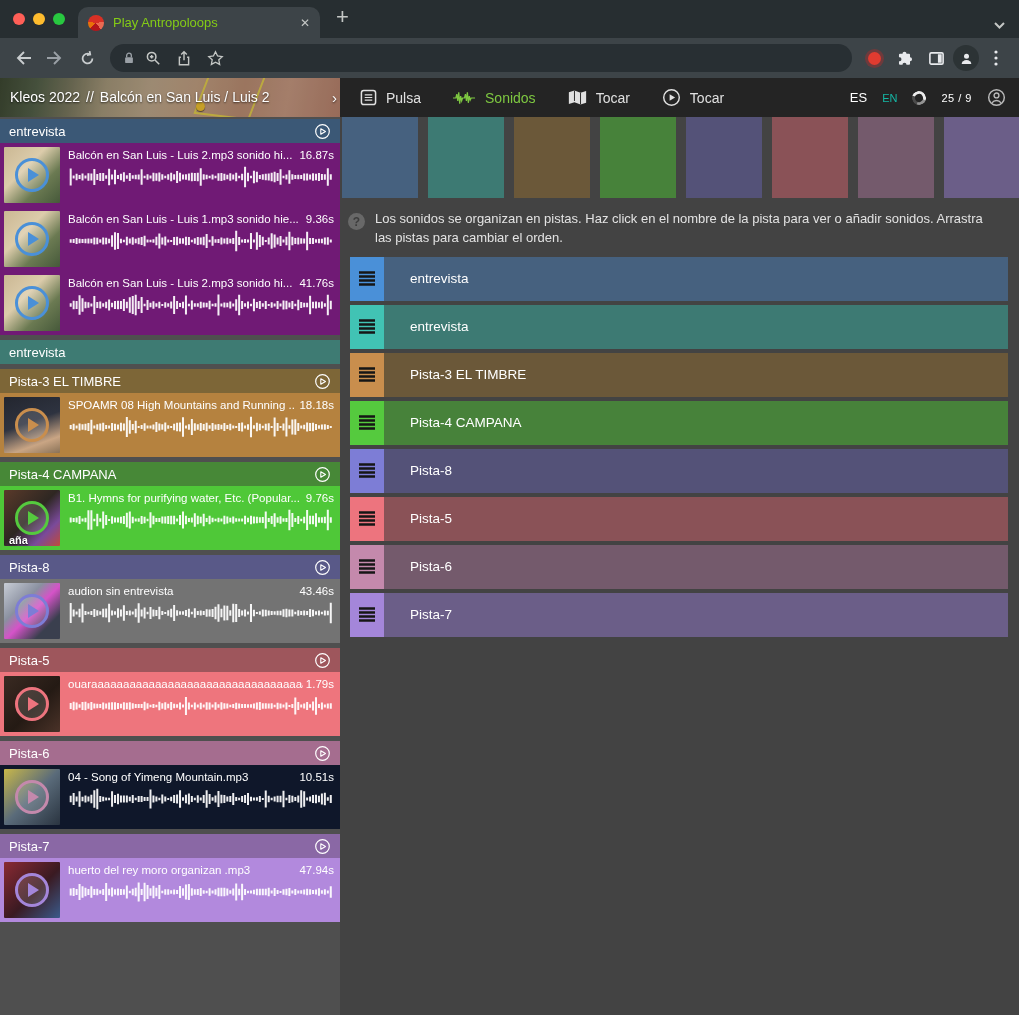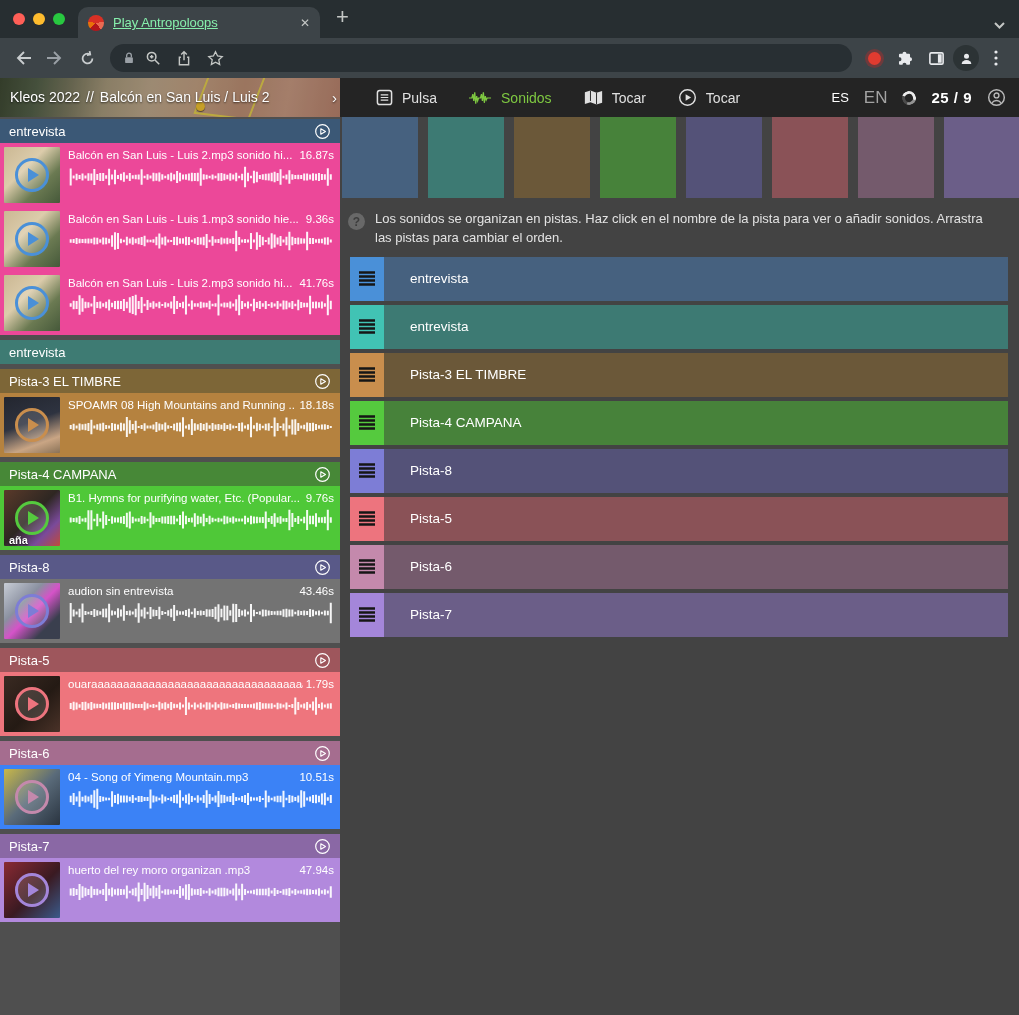--- a/index.html
+++ b/index.html
@@ -8,57 +8,57 @@
 
   
   .tabstrip{height:38px;background:#272e31;position:relative;display:flex;align-items:center;}
   .lights{display:flex;gap:8px;padding:0 14px 0 13px;}
   .light{width:12px;height:12px;border-radius:50%;}
   .light.red{background:#ff5f57}.light.yellow{background:#febc2e}.light.green{background:#28c840}
   .tab{position:absolute;left:78px;top:7px;width:242px;height:31px;background:#3d4448;
     border-radius:10px 10px 0 0;display:flex;align-items:center;padding:0 10px;gap:9px;}
   .favicon{width:16px;height:16px;border-radius:50%;flex:none;
     background:conic-gradient(#d93025 0 22%,#ea6a52 22% 40%,#b3161b 40% 63%,#e8710a 63% 78%,#d93025 78% 100%);}
-  .tab-title{color:#86efac;font-size:13px;flex:1;white-space:nowrap;overflow:hidden;text-decoration:underline;}
+  .tab-title{color:#84cc16;font-size:13px;flex:1;white-space:nowrap;overflow:hidden;}
   .tab-close{color:#c4c7c5;font-size:12px;line-height:1;cursor:default;}
   .newtab{position:absolute;left:336px;top:4px;color:#c4c7c5;font-size:22px;font-weight:300;}
   .tabsearch{position:absolute;right:14px;top:15px;}
 
   .toolbar{height:40px;background:#3d4448;display:flex;align-items:center;padding:0 8px;gap:2px;}
   .tb-btn{width:30px;height:30px;display:flex;align-items:center;justify-content:center;flex:none;}
   .omnibox{flex:1;height:28px;background:#282f33;border-radius:14px;display:flex;align-items:center;
     padding:0 14px 0 12px;gap:9px;margin:0 8px 0 6px;min-width:0;}
   .url{font-size:13px;color:#e8eaed;white-space:nowrap;overflow:hidden;flex:1;}
   .url .path{color:#9aa0a6;}
   .omni-icons{display:flex;gap:15px;align-items:center;flex:none;}
   .record-dot{width:13px;height:13px;border-radius:50%;background:#e03b30;box-shadow:0 0 0 3px #6e3a3c;margin:0 6px;}
   .avatar-btn{width:26px;height:26px;border-radius:50%;background:#2c3335;display:flex;align-items:center;justify-content:center;}
 
   
-  .app-header{height:39px;background:#242424;display:flex;align-items:center;gap:16px;}
+  .app-header{height:39px;background:#242424;display:flex;align-items:center;}
   .banner{width:340px;height:39px;flex:none;position:relative;overflow:hidden;}
   .banner-bg{position:absolute;inset:0;
     background:linear-gradient(100deg,#3f4a33 0%,#55624a 11%,#7c7a60 21%,#a89a7c 31%,#bfa98c 44%,#c4a183 57%,#bd8f74 71%,#c89a82 84%,#b9836d 100%);}
   .banner-bg:after{content:"";position:absolute;inset:0;background:rgba(0,0,0,.18);}
   .plot{position:absolute;left:202px;top:-8px;width:56px;height:48px;border:2px solid #e8d44a;
     transform:rotate(7deg) skewX(-14deg);opacity:.92;}
   .pin{position:absolute;left:196px;top:24px;width:9px;height:9px;border-radius:50%;background:#f2c230;box-shadow:0 1px 1px rgba(0,0,0,.5);}
   .banner-text{position:relative;color:#fff;font-size:14px;line-height:39px;padding-left:10px;
     white-space:nowrap;text-shadow:0 1px 2px rgba(0,0,0,.65);}
   .banner-text .sep{padding:0 6px;}
   .banner-chevron{position:absolute;right:3px;top:0;line-height:39px;color:#fff;font-size:15px;text-shadow:0 1px 2px rgba(0,0,0,.65);}
   .nav{display:flex;align-items:center;gap:32px;padding-left:20px;}
   .nav-item{display:flex;align-items:center;gap:9px;color:#e0e0e0;font-size:14px;cursor:default;}
   .nav-item.active{color:#7ec841;}
   .header-right{margin-left:auto;display:flex;align-items:center;gap:15px;padding-right:13px;}
   .lang-es{color:#fff;font-size:13px;}
-  .lang-en{color:#a3a3a3;font-size:17px;}
+  .lang-en{color:#14b8a6;font-size:11px;}
   .spinner{width:14px;height:14px;border-radius:50%;border:3px solid #ececec;
     border-left-color:rgba(255,255,255,.18);border-bottom-color:rgba(255,255,255,.5);transform:rotate(-25deg);}
-  .counter{color:#fff;font-size:15px;font-weight:bold;letter-spacing:.5px;}
+  .counter{color:#fff;font-size:11px;font-weight:normal;letter-spacing:.5px;}
 
   
   .content{display:flex;height:898px;}
 
   
   .sidebar{width:340px;flex:none;background:#4f4f4f;padding-top:2px;overflow:hidden;}
   .sec{margin-bottom:5px;}
   .sec-header{height:24px;display:flex;align-items:center;padding:0 9px;color:#fff;font-size:13px;}
   .sec-label{flex:1;white-space:nowrap;overflow:hidden;}
   .sec-play{flex:none;display:flex;align-items:center;}
@@ -242,21 +242,21 @@
     <section class="sec">
       <div class="sec-header" style="background-color: rgb(59, 88, 118);">
         <span class="sec-label">entrevista</span>
         <span class="sec-play">
           <svg width="17" height="17" viewBox="0 0 20 20">
               <circle cx="10" cy="10" r="8" stroke="#fff" stroke-width="1.4" fill="none"></circle>
               <path d="M8 6.8L13.5 10 8 13.2z" stroke="#fff" stroke-width="1.3" fill="none" stroke-linejoin="round"></path>
             </svg>
         </span>
       </div>
-      <div class="sec-body" style="background-color: #ec4899;">
+      <div class="sec-body" style="background-color: #701a75;">
         <div class="clip">
           <div class="thumb th-ent">
             <div class="ring" style="border-color: rgb(74, 144, 216);">
                 <span class="tri" style="border-left-color: rgb(74, 144, 216);"></span>
               </div>
           </div>
           <div class="clip-info">
             <div class="ctr">
                 <span class="ct">Balcón en San Luis - Luis 2.mp3 sonido hi...</span>
                 <span class="cd">16.87s</span>
@@ -431,21 +431,21 @@
     <section class="sec">
       <div class="sec-header" style="background-color: rgb(165, 109, 143);">
         <span class="sec-label">Pista-6</span>
         <span class="sec-play">
           <svg width="17" height="17" viewBox="0 0 20 20">
               <circle cx="10" cy="10" r="8" stroke="#fff" stroke-width="1.4" fill="none"></circle>
               <path d="M8 6.8L13.5 10 8 13.2z" stroke="#fff" stroke-width="1.3" fill="none" stroke-linejoin="round"></path>
             </svg>
         </span>
       </div>
-      <div class="sec-body" style="background-color: #3b82f6;">
+      <div class="sec-body" style="background-color: #0f172a;">
         <div class="clip">
           <div class="thumb th-p6">
             <div class="ring" style="border-color: rgb(196, 137, 172);">
                 <span class="tri" style="border-left-color: rgb(196, 137, 172);"></span>
               </div>
           </div>
           <div class="clip-info">
             <div class="ctr">
                 <span class="ct">04 - Song of Yimeng Mountain.mp3</span>
                 <span class="cd">10.51s</span>

